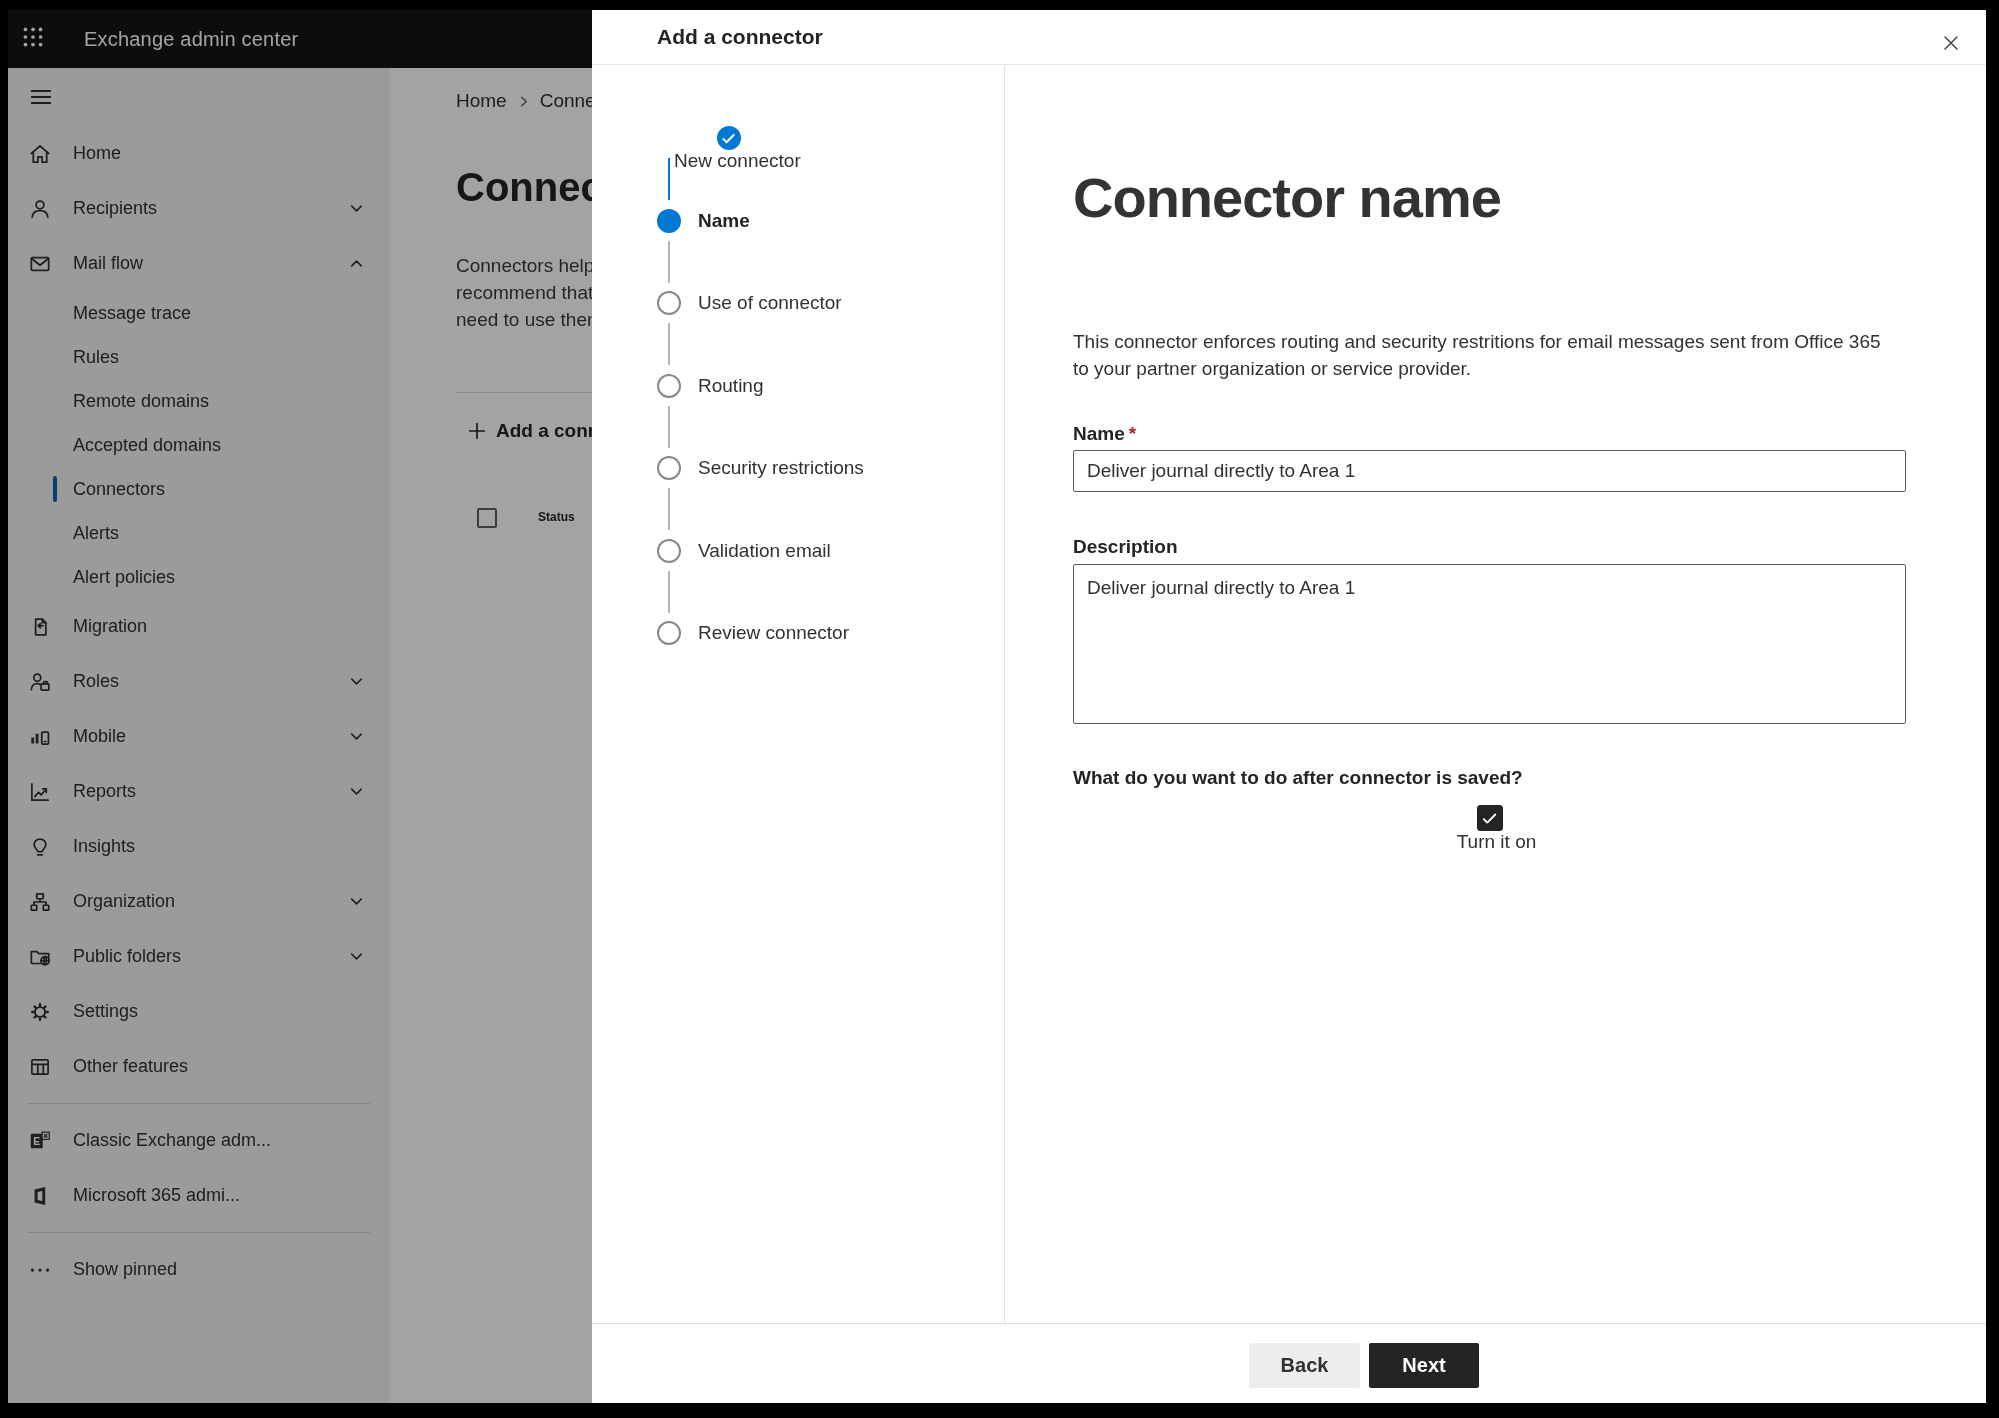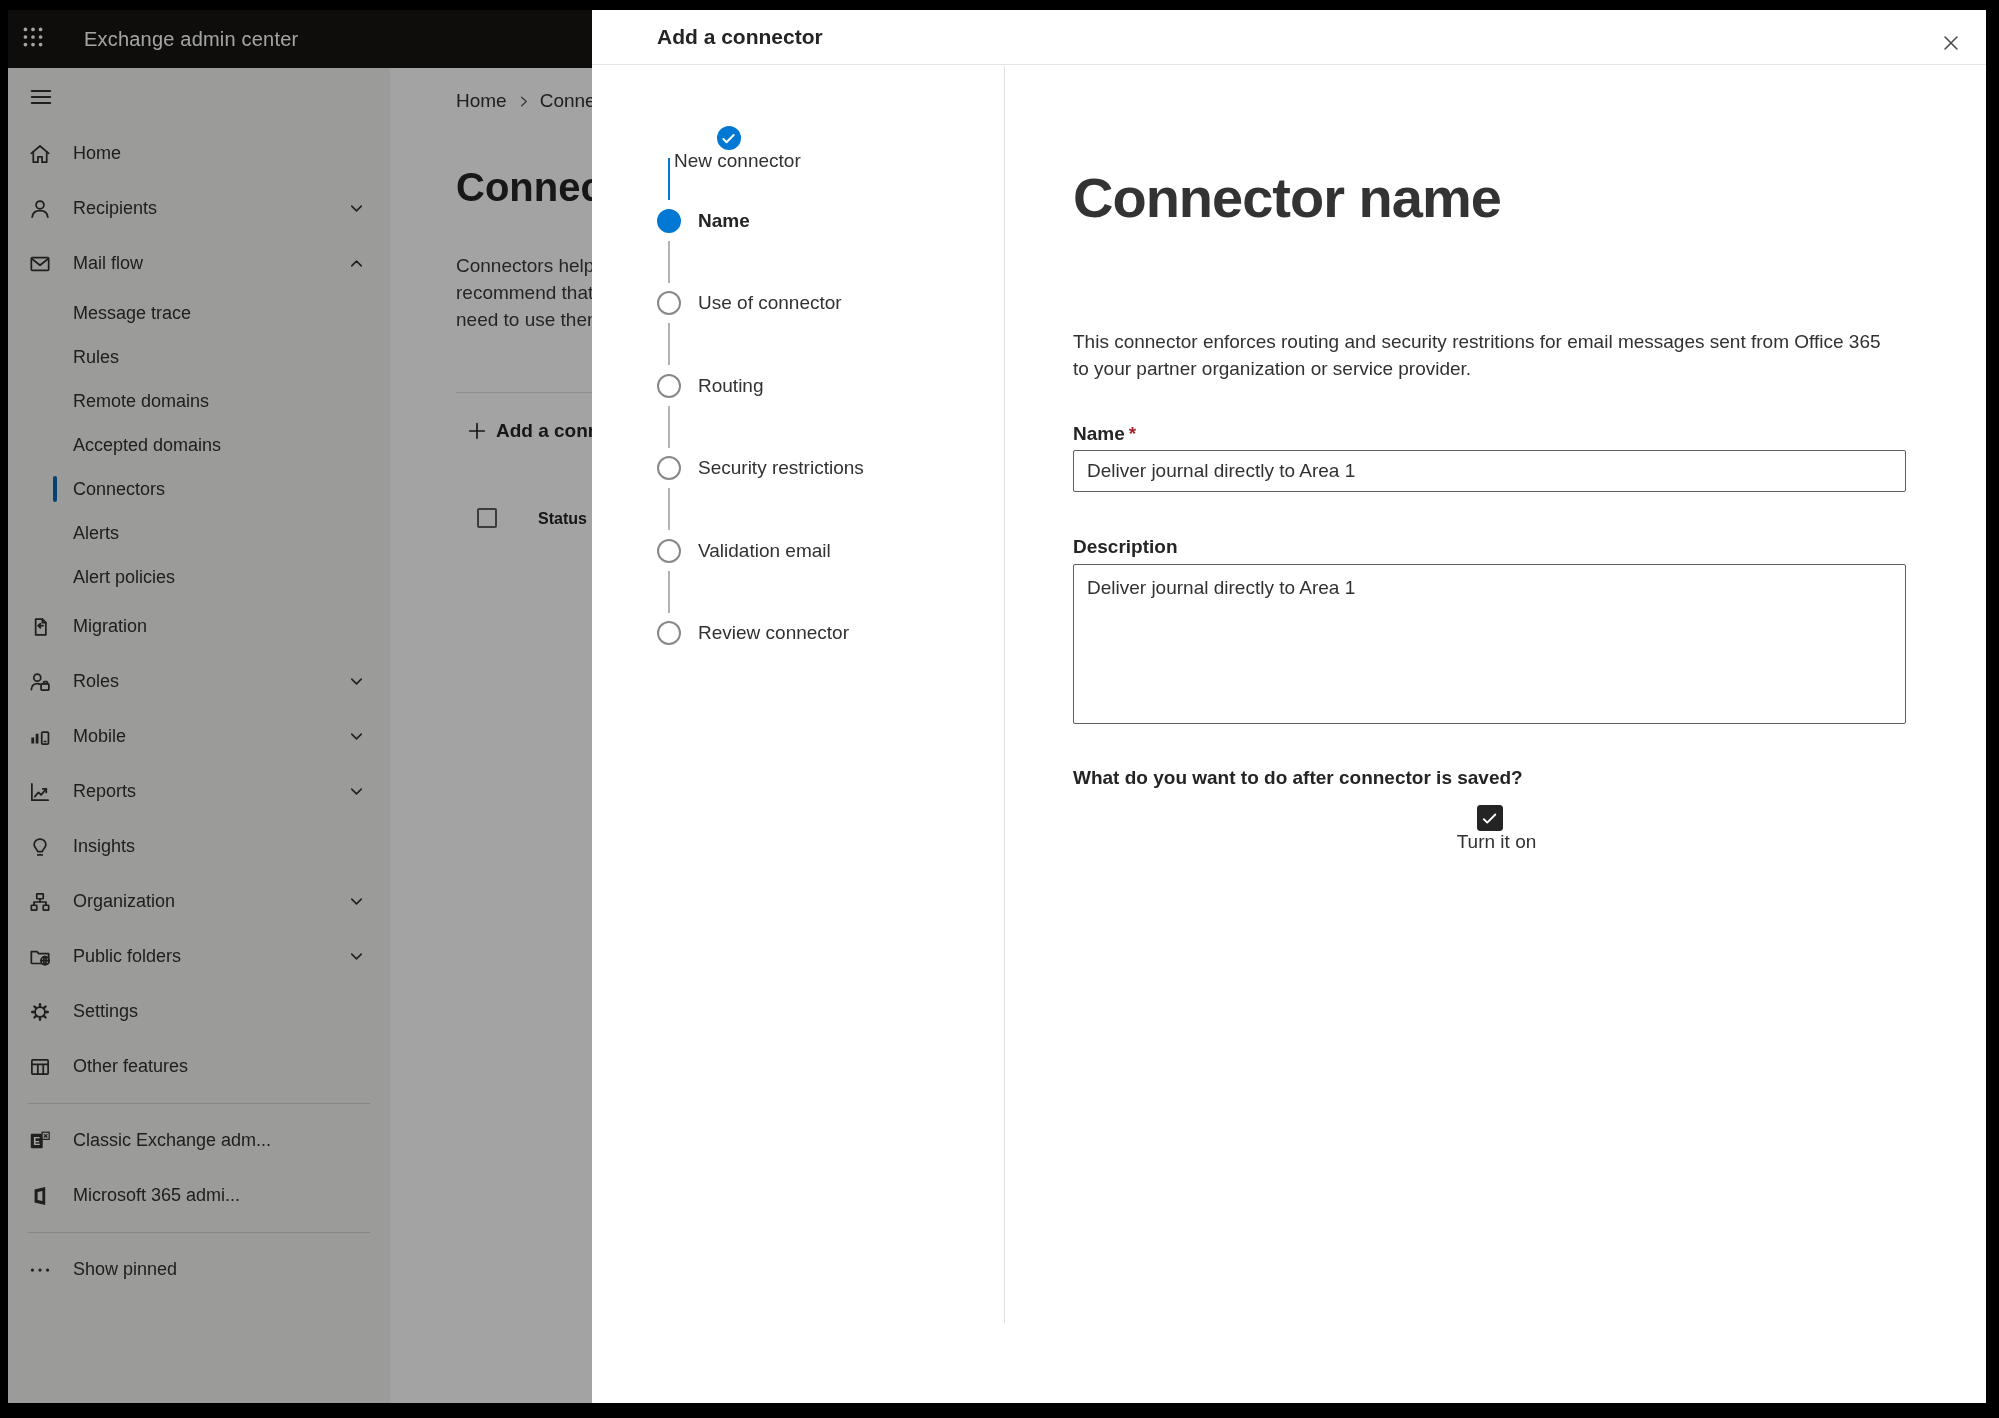--- a/index.html
+++ b/index.html
@@ -29,21 +29,21 @@
 
   
   .main { position:absolute; left:382px; top:58px; right:0; bottom:0; background:#fff; z-index:1; }
   .breadcrumb { position:absolute; left:66px; top:22px; display:flex; align-items:center; gap:9px; font-size:19px; color:#323130; }
   .bg-h1 { position:absolute; left:66px; top:97px; font-size:40px; font-weight:700; color:#242424; white-space:nowrap; }
   .bg-intro { position:absolute; left:66px; top:184px; font-size:19px; line-height:27px; color:#3c3b39; white-space:nowrap; }
   .bg-divider { position:absolute; left:66px; top:324px; width:420px; height:1px; background:#e1dfdd; }
   .bg-add { position:absolute; left:76px; top:345px; height:36px; display:flex; align-items:center; gap:8px; cursor:pointer; }
   .bg-add .lbl { font-size:19px; font-weight:600; color:#242424; white-space:nowrap; }
   .bg-row-check { position:absolute; left:87px; top:440px; width:20px; height:20px; border:2px solid #605e5c; border-radius:2px; background:#fff; }
-  .bg-col-status { position:absolute; left:148px; top:442px; font-size:16px; font-weight:600; color:#242424; }
+  .bg-col-status { position:absolute; left:148px; top:442px; font-size:12px; font-weight:600; color:#242424; }
 
   
   .dim { position:absolute; inset:0; background:rgba(0,0,0,0.36); z-index:5; }
 
   
   .modal { position:absolute; left:584px; top:0; right:0; bottom:0; background:#fff; z-index:10; }
   .modal-header { height:55px; border-bottom:1px solid #e8e6e4; display:flex; align-items:center; padding-left:65px; }
   .modal-title { font-size:21px; font-weight:700; color:#242424; }
   .modal-close { position:absolute; top:15px; right:17px; width:36px; height:36px; display:flex; align-items:center; justify-content:center; cursor:pointer; }
   .modal-body { position:absolute; top:56px; left:0; right:0; bottom:80px; display:flex; }
@@ -425,15 +425,19 @@
                 <svg viewBox="0 0 24 24" width="19" height="19">
                   <path d="M4.8 12.8l4.4 4.4L19.3 7" fill="none" stroke="#fff" stroke-width="2.4" stroke-linecap="round" stroke-linejoin="round"></path>
                 </svg>
               </div>
             <span class="lbl">Turn it on</span>
           </div>
         </div>
       </div>
     </div>
 
+    <div class="modal-footer">
+      <button class="btn btn-back">Back</button>
+      <button class="btn btn-next">Next</button>
+    </div>
   </div>
 
 </div>
 
 </body></html>

